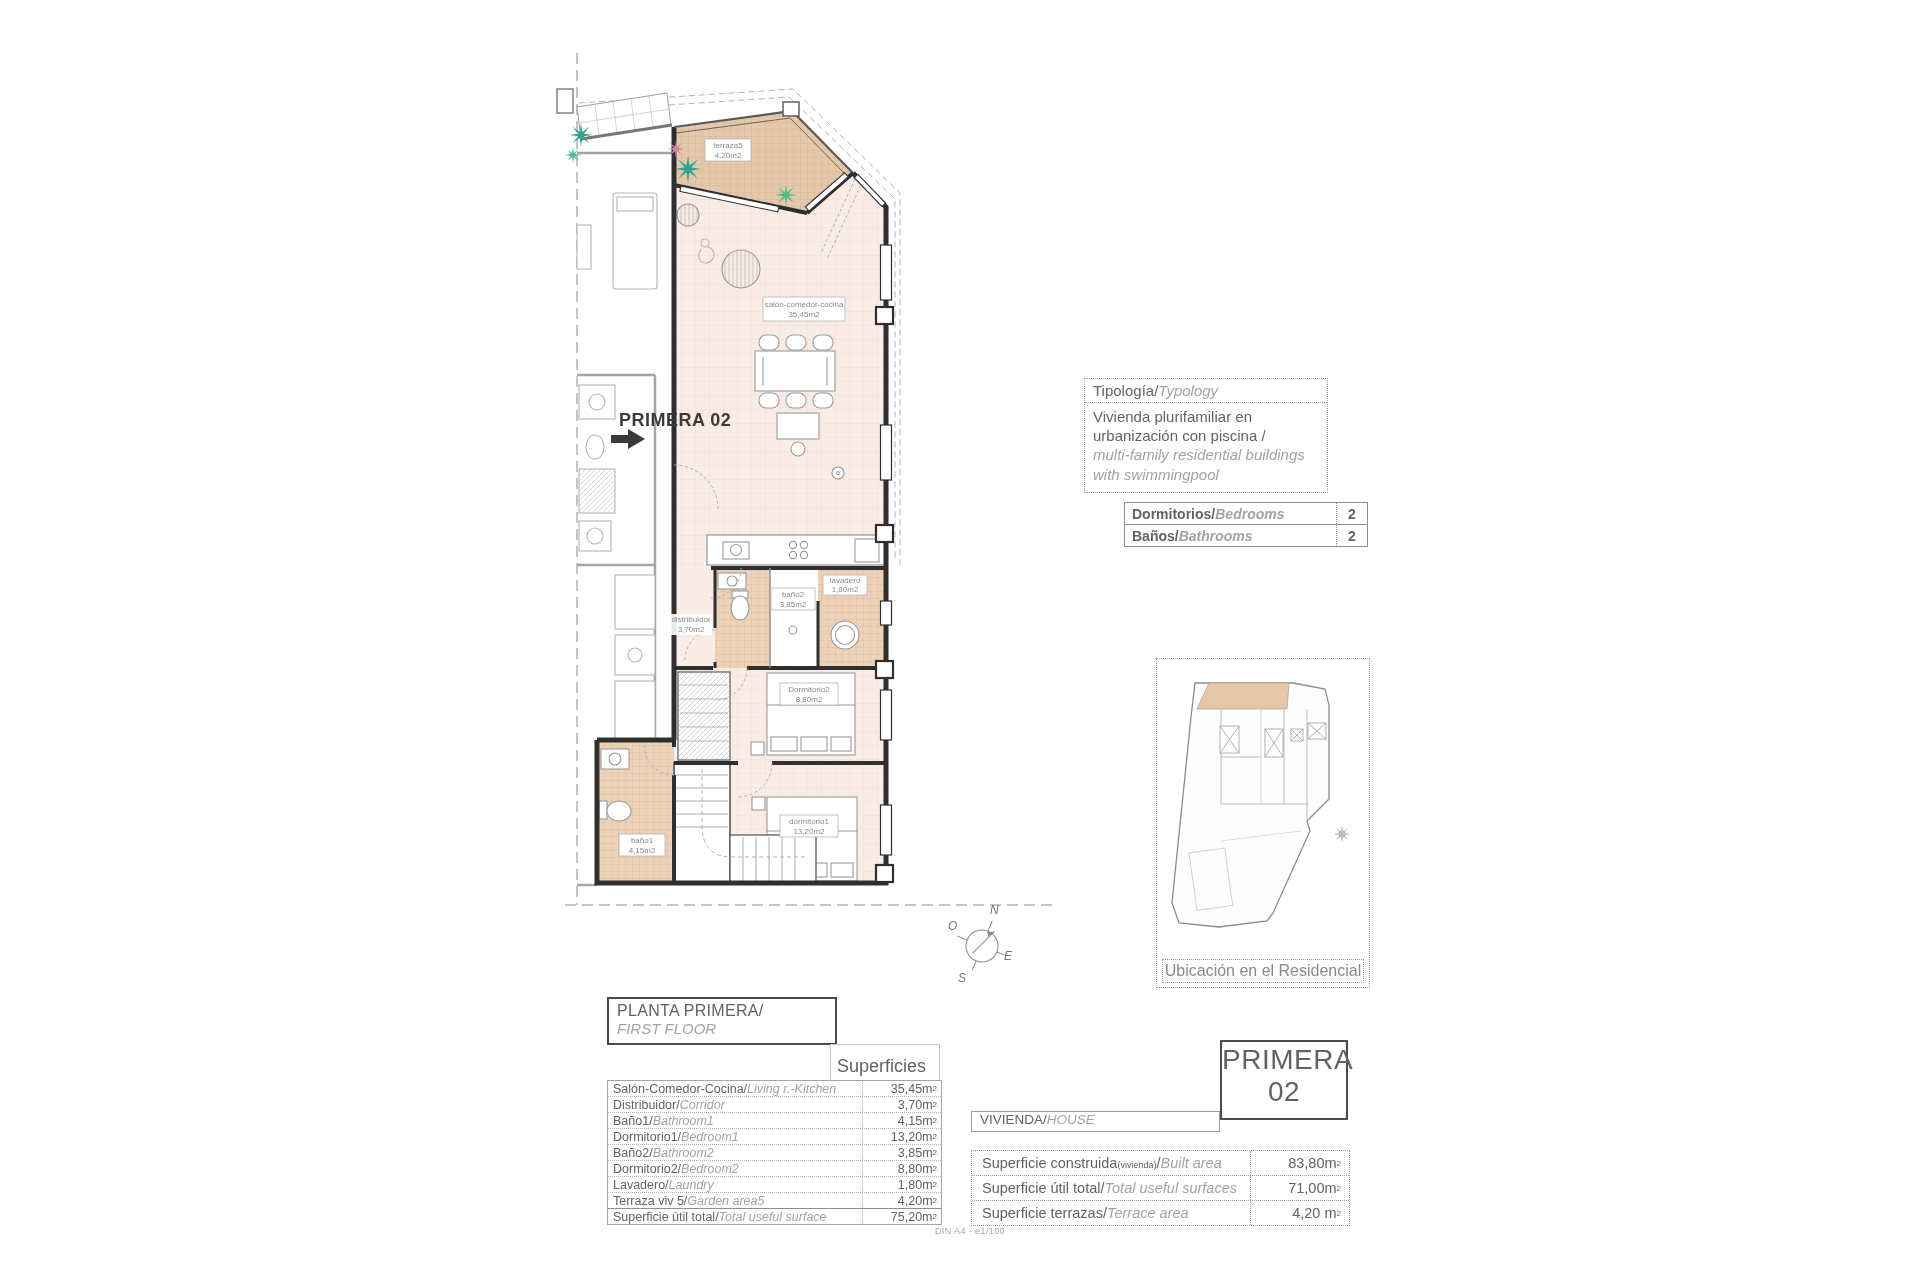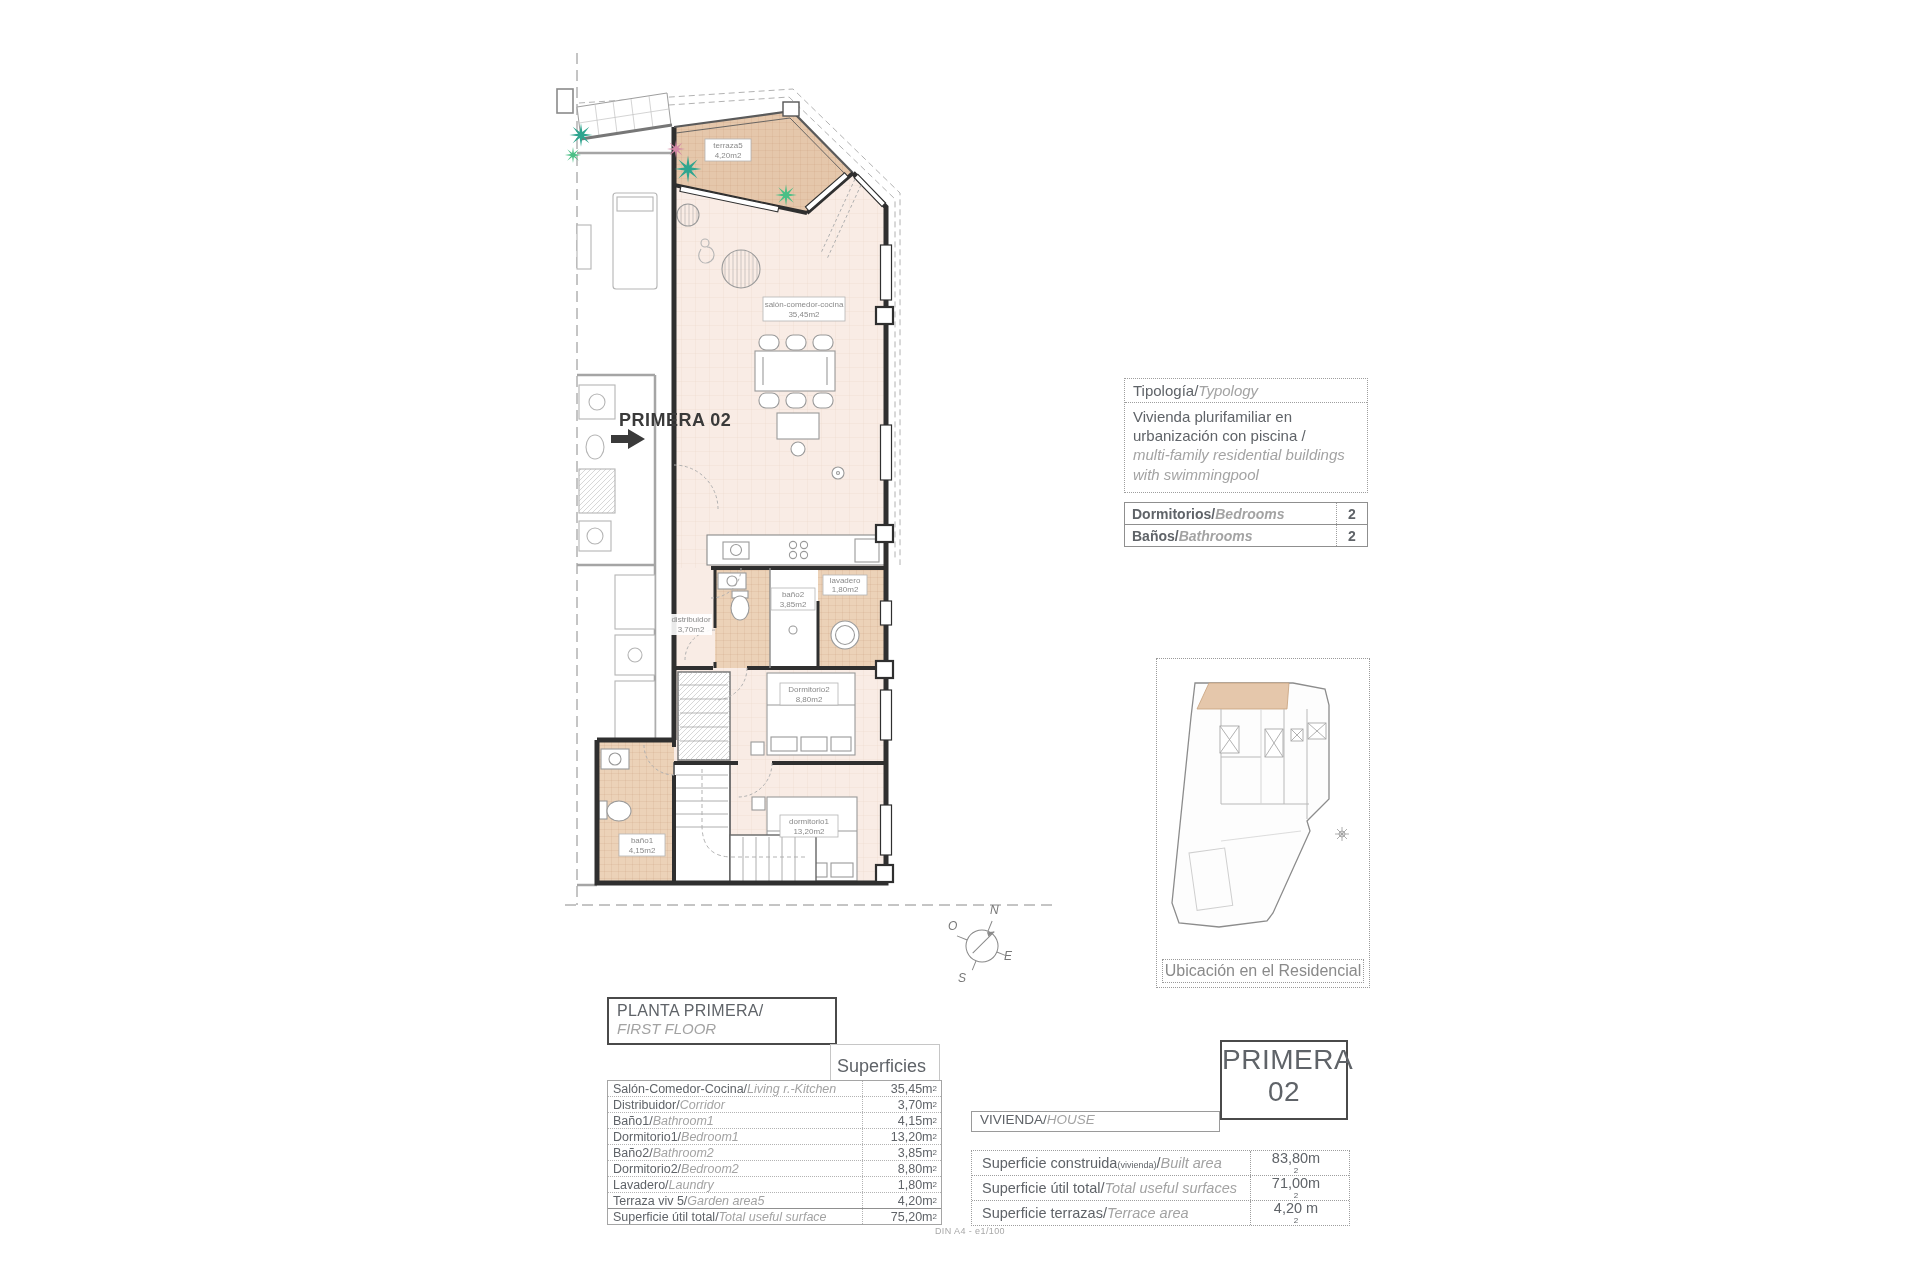--- a/index.html
+++ b/index.html
@@ -5,21 +5,21 @@
   html,body{margin:0;padding:0;background:#fff;}
   body{width:1920px;height:1280px;position:relative;font-family:"Liberation Sans",sans-serif;color:#5f6368;overflow:hidden;}
   .es{color:#5f6368;}
   .en{font-style:italic;color:#a3a3a3;}
   sup{font-size:8px;}
 
   
   .plan-wrap{position:absolute;left:555px;top:45px;width:505px;height:885px;}
 
   
-  .typology{position:absolute;left:1124px;top:378px;width:242px;border:1px dotted #9e9e9e;background:#fff;font-size:15px;}
+  .typology{position:absolute;left:1084px;top:378px;width:242px;border:1px dotted #9e9e9e;background:#fff;font-size:15px;}
   .typ-title{border-bottom:1px dotted #9e9e9e;padding:3px 8px;}
   .typ-body{padding:4px 8px 8px 8px;line-height:1.28;font-size:15px;}
 
   
   .counts{position:absolute;left:1124px;top:502px;width:242px;border:1px solid #8f8f8f;background:#fff;}
   .c-row{display:flex;align-items:center;height:21px;font-size:14px;font-weight:bold;}
   .c-row + .c-row{border-top:1px solid #8f8f8f;justify-content:space-between;}
   .c-label{flex:1;padding-left:7px;white-space:nowrap;}
   .c-val{width:30px;align-self:stretch;border-left:1px dotted #9e9e9e;display:flex;align-items:center;justify-content:center;color:#5f6368;}
 
@@ -52,21 +52,21 @@
 
   
   .viv-bar{position:absolute;left:971px;top:1111px;width:249px;height:21px;border:1px solid #9a9a9a;background:#fff;font-size:13.5px;display:flex;align-items:flex-start;padding-left:8px;box-sizing:border-box;}
 
   
   .viv-table{position:absolute;left:971px;top:1150px;width:377px;border:1px dotted #9e9e9e;background:#fff;}
   .v-row{display:flex;align-items:center;height:24px;font-size:14.5px;}
   .v-row:not(:last-child){border-bottom:1px dotted #9e9e9e;}
   .v-label{flex:1;padding-left:10px;white-space:nowrap;}
   .v-label .small{font-size:9px;color:#5f6368;}
-  .v-val{width:90px;align-self:stretch;border-left:1px dotted #9e9e9e;display:flex;align-items:center;justify-content:flex-end;padding-right:8px;color:#5f6368;flex-direction:column;}
+  .v-val{width:90px;align-self:stretch;border-left:1px dotted #9e9e9e;display:flex;align-items:center;justify-content:flex-end;padding-right:8px;color:#5f6368;}
 
   .footer{position:absolute;left:870px;top:1226px;width:200px;text-align:center;font-size:9px;color:#a8a8a8;letter-spacing:.4px;}
 </style>
 </head>
 <body>
 
 <div class="plan-wrap">
 <svg width="505" height="885" viewBox="0 0 505 885" xmlns="http://www.w3.org/2000/svg">
   <defs>
     <pattern id="tilesS" width="7" height="7" patternUnits="userSpaceOnUse">

